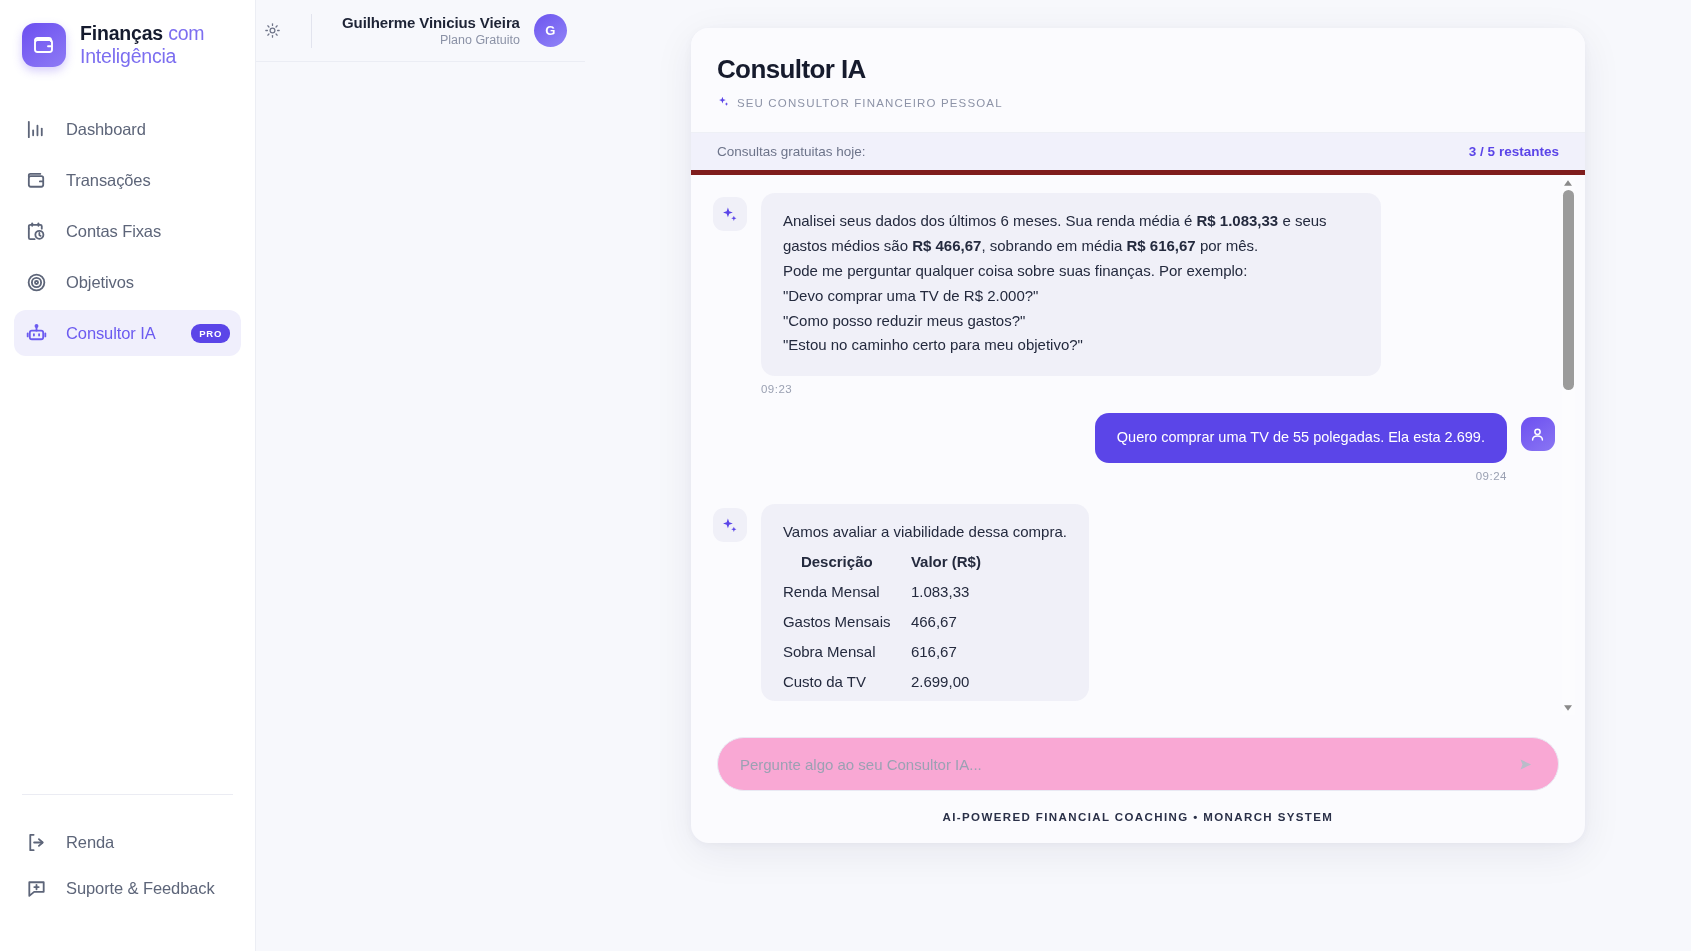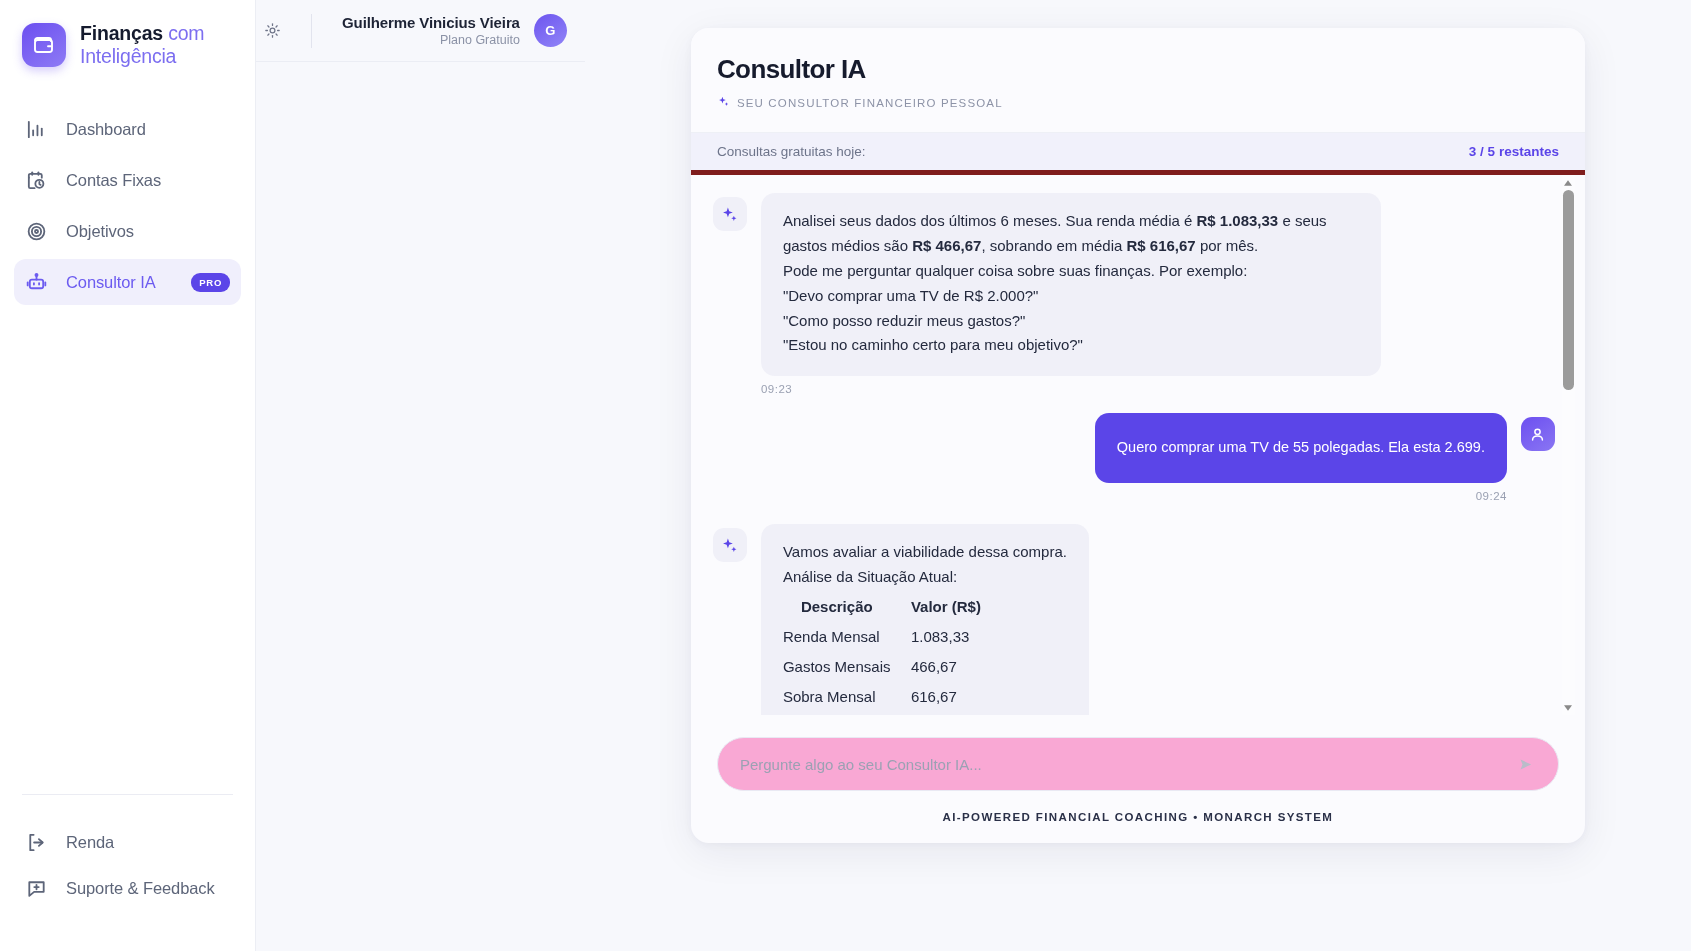--- a/index.html
+++ b/index.html
@@ -119,21 +119,21 @@
     display: flex; align-items: center; justify-content: center; flex-shrink: 0;
     margin-top: 4px;
   }
   .bubble-bot {
     background: #f0f0f8; border-radius: 14px;
     padding: 16px 22px 18px; max-width: 620px;
     color: #242a3e; font-size: 15px; line-height: 1.66;
   }
   .bubble-user {
     background: #5b45e8; color: #fff; border-radius: 14px;
-    padding: 24px 22px; font-size: 14.5px; line-height: 1.5;
+    padding: 14px 22px; font-size: 14.5px; line-height: 1.5;
     max-width: 420px;
   }
   .b { font-weight: 700; }
   .ts { font-size: 11.5px; color: #9aa0b2; letter-spacing: .5px; margin: 7px 0 18px 48px; }
   .ts.right { text-align: right; margin: 7px 48px 0 0; }
 
   .mini-table { margin-top: 2px; }
   .mini-table-row { display: flex; line-height: 2.0; font-size: 15px; }
   .mt-head { font-weight: 700; }
   .mt-c1 { width: 128px; }
@@ -195,20 +195,30 @@
           <svg width="23" height="23" viewBox="0 0 24 24" fill="none" stroke="#5d6579" stroke-width="1.9" stroke-linecap="round">
             <path d="M4 4v16"></path>
               <path d="M8.5 13v5"></path>
               <path d="M13 8v10"></path>
               <path d="M17.5 11v7"></path>
           </svg>
         </span>
         <span class="nav-label">Dashboard</span>
       </div>
 
+      <div class="nav-item">
+        <span class="nav-ico">
+          <svg width="23" height="23" viewBox="0 0 24 24" fill="none" stroke="#5d6579" stroke-width="1.9" stroke-linecap="round" stroke-linejoin="round">
+            <path d="M4 8V6.5A1.5 1.5 0 0 1 5.5 5H16"></path>
+            <rect x="4" y="7.5" width="15" height="11" rx="2"></rect>
+            <path d="M15.5 13h3"></path>
+          </svg>
+        </span>
+        <span class="nav-label">Transações</span>
+      </div>
 
       <div class="nav-item">
         <span class="nav-ico">
           <svg width="23" height="23" viewBox="0 0 24 24" fill="none" stroke="#5d6579" stroke-width="1.9" stroke-linecap="round" stroke-linejoin="round">
             <path d="M4 9V6.5A1.5 1.5 0 0 1 5.5 5H16a1.5 1.5 0 0 1 1.5 1.5V9"></path>
             <path d="M4 9v9.5A1.5 1.5 0 0 0 5.5 20H10"></path>
             <path d="M7.5 3.5v2.5"></path>
               <path d="M14 3.5v2.5"></path>
             <circle cx="15" cy="15.5" r="4.2"></circle>
             <path d="M15 13.6v2l1.3 1"></path>
@@ -353,21 +363,20 @@
 
             <div class="msg-row" style="margin-top:22px">
               <div class="bot-ico">
                 <svg width="19" height="19" viewBox="0 0 24 24" fill="#5b45e8">
                   <path d="M10 3.2 11.6 7.8 16.2 9.4 11.6 11 10 15.6 8.4 11 3.8 9.4 8.4 7.8z"></path>
                   <path d="M17.5 13.5l.9 2.4 2.4.9-2.4.9-.9 2.4-.9-2.4-2.4-.9 2.4-.9z"></path>
                 </svg>
               </div>
               <div class="bubble-bot" style="padding-bottom:4px">
                 <div>Vamos avaliar a viabilidade dessa compra.</div>
-                <div>Análise da Situação Atual:</div>
                 <div class="mini-table">
                   <div class="mini-table-row">
                     <div class="mt-c1 mt-head">Descrição</div>
                     <div class="mt-c2 mt-head">Valor (R$)</div>
                   </div>
                   <div class="mini-table-row">
                     <div class="mt-c1">Renda Mensal</div>
                     <div class="mt-c2">1.083,33</div>
                   </div>
                   <div class="mini-table-row">

